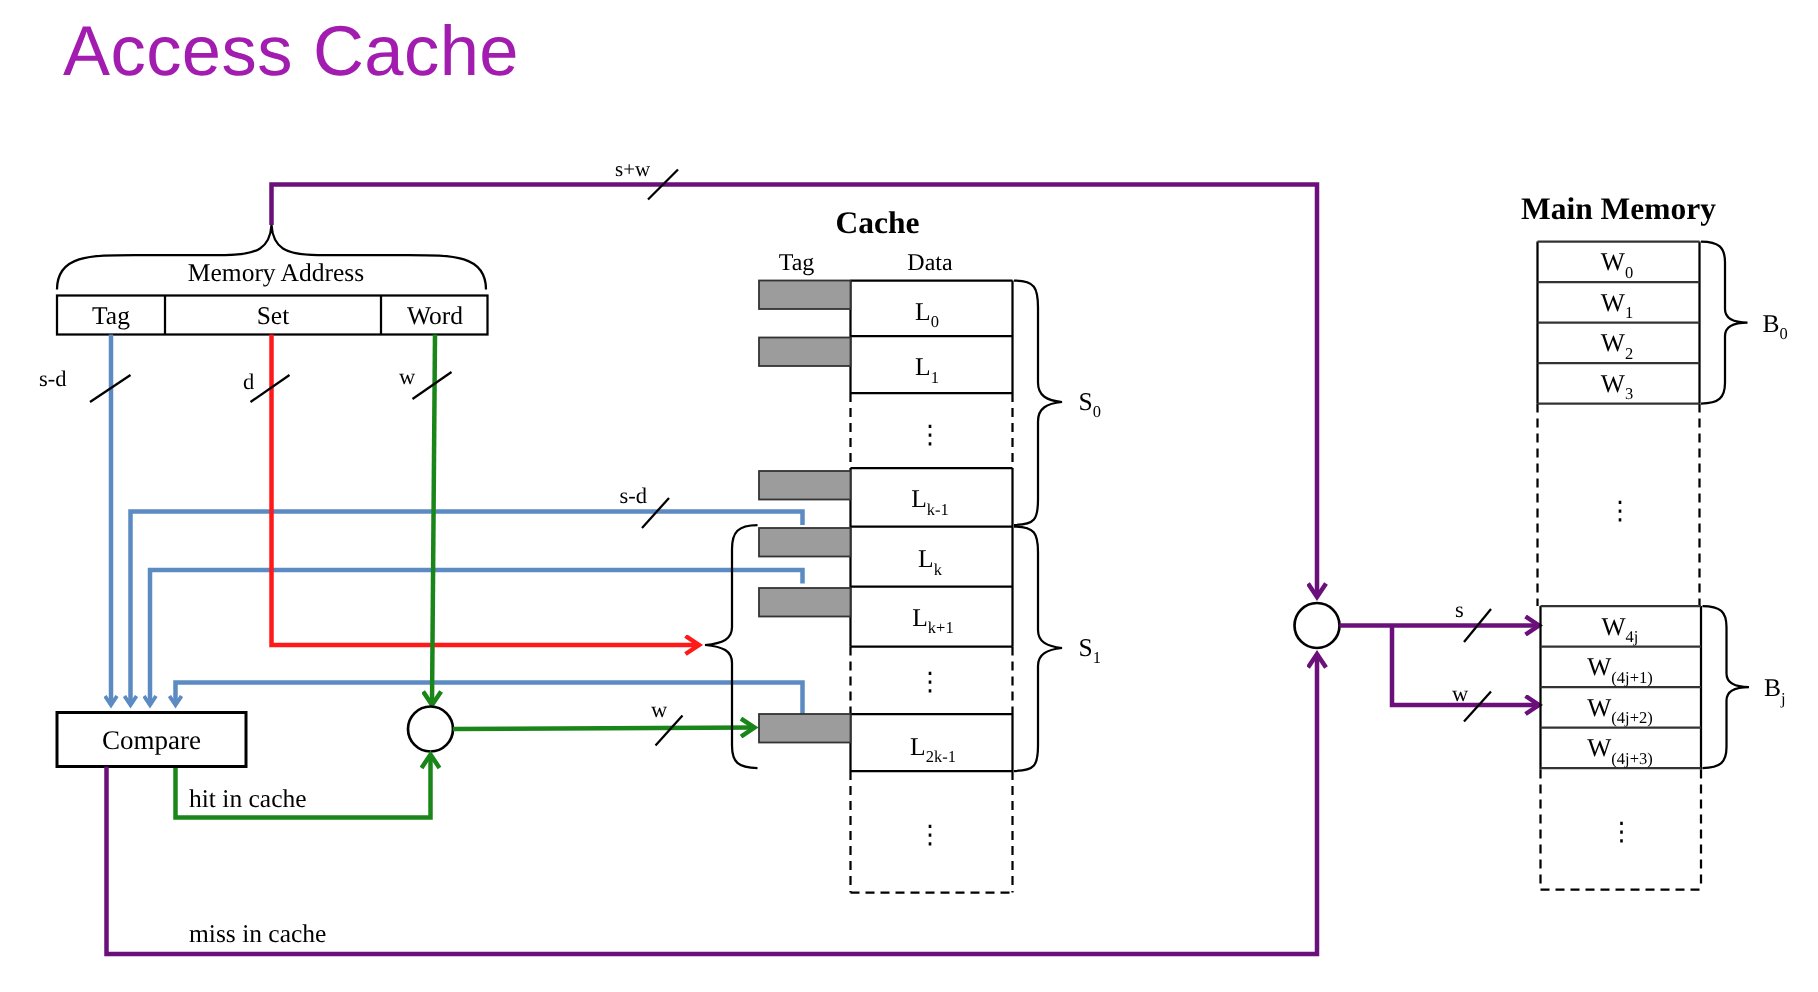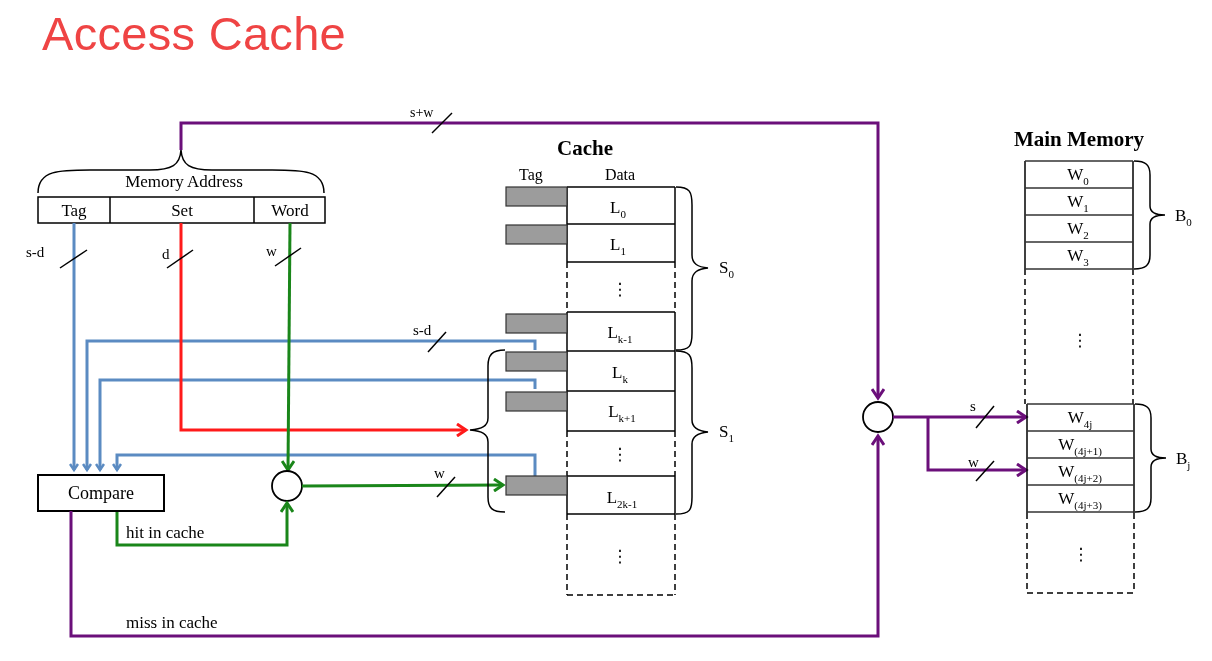--- a/index.html
+++ b/index.html
@@ -1,20 +1,20 @@
 <!DOCTYPE html>
 <html><head>
 <meta charset="utf-8">
 <style>
   html, body { margin:0; padding:0; background:#ffffff; }
   body { width:1212px; height:661px; position:relative; overflow:hidden; }
   .title {
     position:absolute; left:42px; top:6px;
     font-family:"Liberation Sans", sans-serif; font-size:47px;
-    color:#ef4444; font-weight:normal; margin:0; letter-spacing:0.3px;
+    color:#a21caf; font-weight:normal; margin:0; letter-spacing:0.3px;
   }
   svg { position:absolute; left:0; top:0; }
   svg text { font-family:"Liberation Serif", serif; fill:#000; }
   .lbl { font-size:17px; }
   .hdr { font-size:21px; font-weight:bold; }
   .sub { font-size:11px; }
   .cellt { font-size:17px; }
 </style>
 </head>
 <body>

